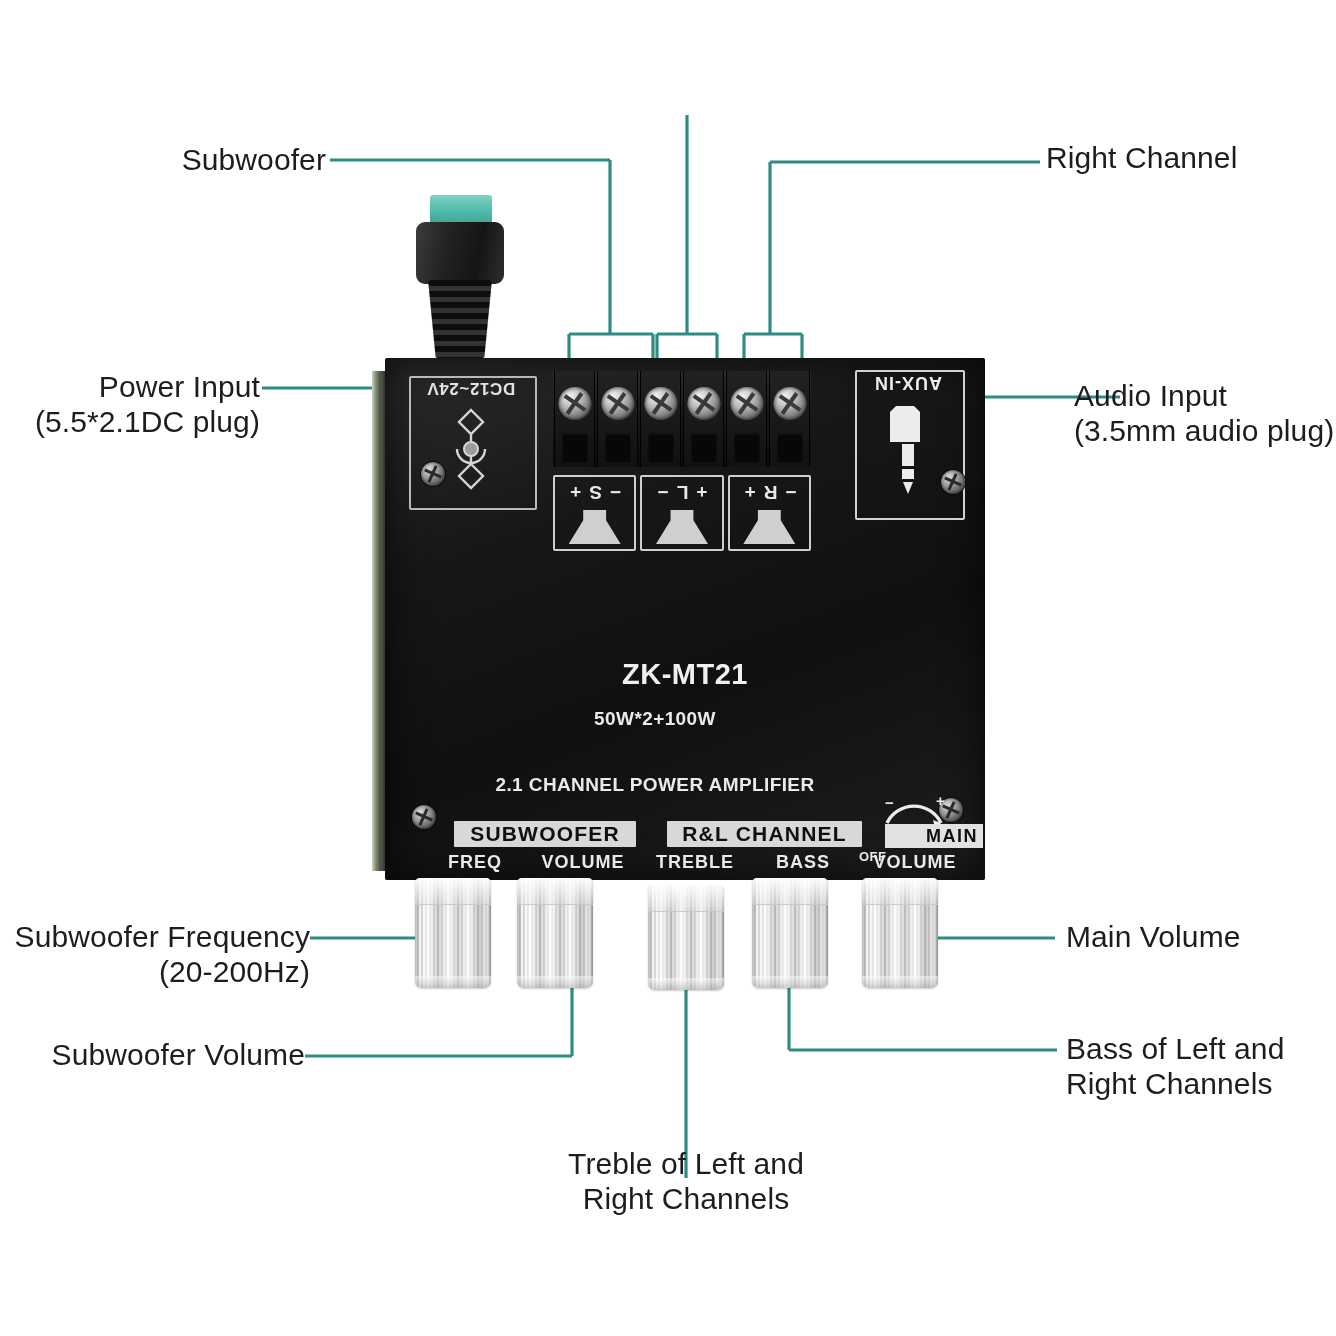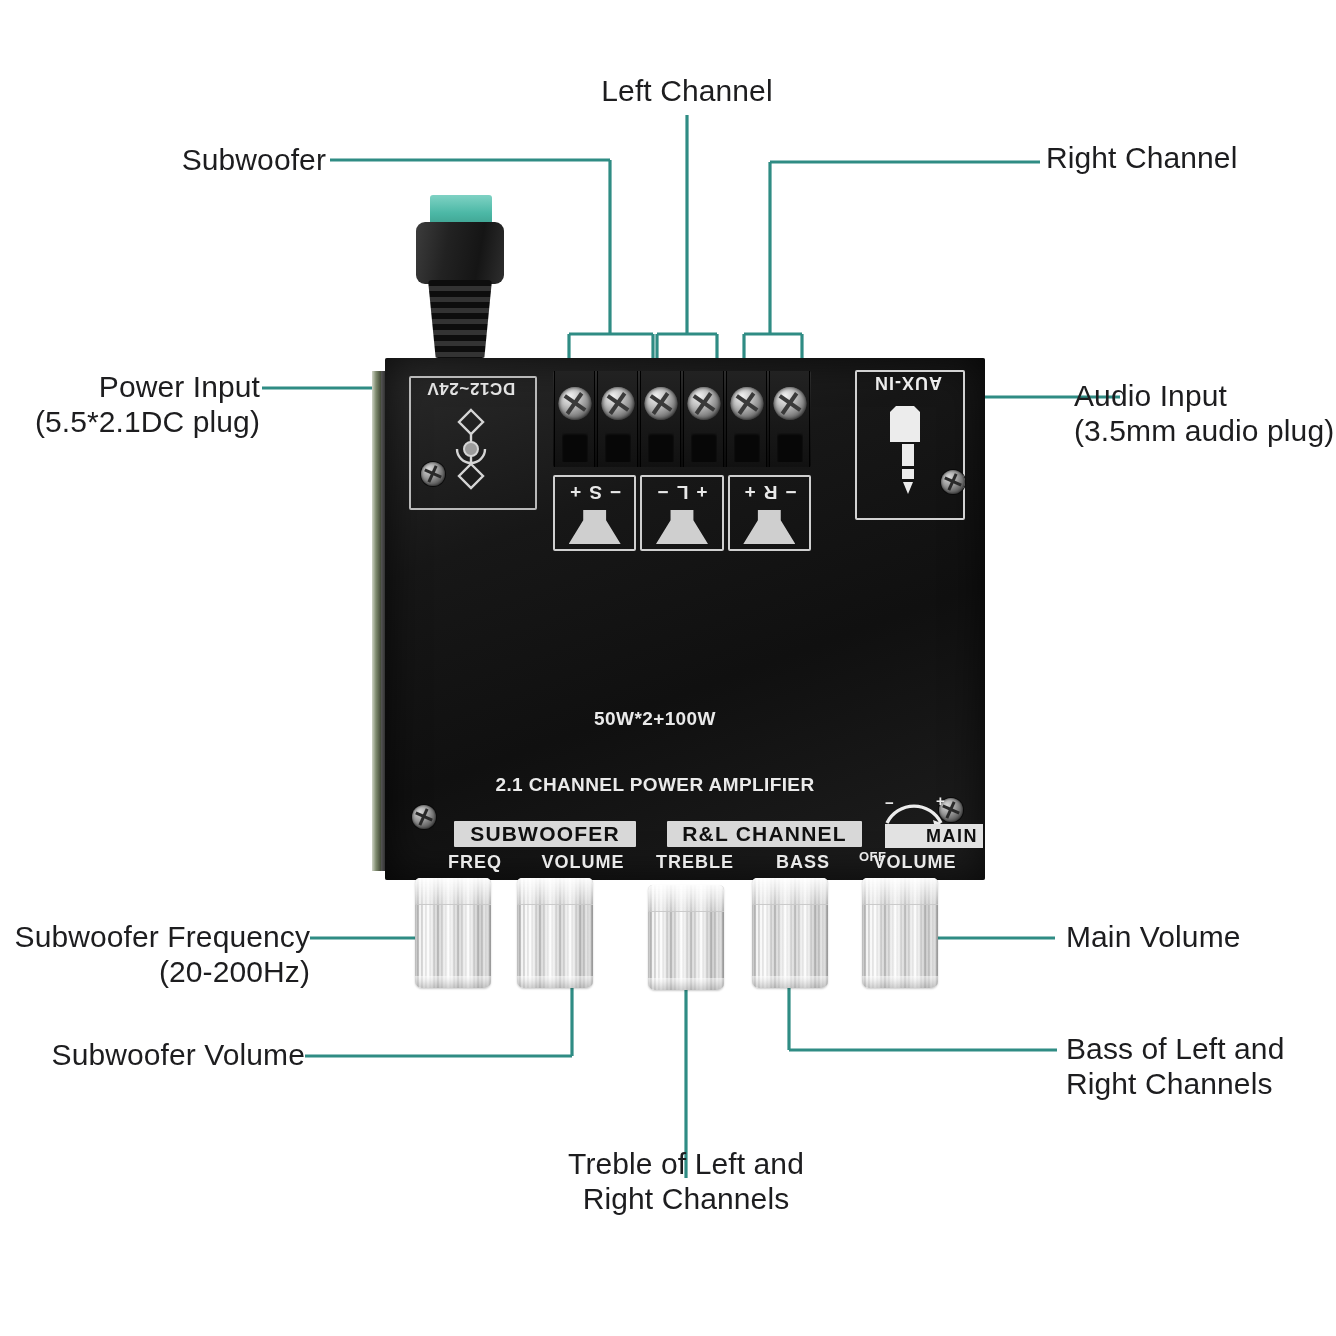--- a/index.html
+++ b/index.html
@@ -365,20 +365,21 @@
       <div class="auxbox"></div>
       <div class="auxlabel">AUX-IN</div>
       <svg class="auxjack" viewBox="0 0 36 98">
         <path d="M6 4 h18 l6 6 v30 h-30 v-30 z" fill="#ececec"></path>
         <rect x="12" y="42" width="12" height="22" fill="#ececec"></rect>
         <rect x="12" y="67" width="12" height="10" fill="#ececec"></rect>
         <path d="M13 80 h10 l-5 12 z" fill="#ececec"></path>
       </svg>
       <div class="screw" style="left:556px;top:112px;"></div>
 
+      <div class="modelname">ZK-MT21</div>
       <div class="specline" style="top:350px;">50W*2+100W</div>
       <div class="specline" style="top:416px;">2.1 CHANNEL POWER AMPLIFIER</div>
 
       <div class="screw" style="left:27px;top:447px;"></div>
       <div class="screw" style="left:554px;top:440px;"></div>
 
       <div class="offlab" style="left:474px;top:462px;margin-top:29px;">OFF</div>
       <svg style="position:absolute;left:497px;top:437px;width:66px;height:34px;" viewBox="0 0 66 34">
         <path d="M5 28 a30 30 0 0 1 54 0" fill="none" stroke="#ececec" stroke-width="3.4"></path>
         <path d="M59 28 l-8 -3 l2 8 z" fill="#ececec"></path>
@@ -399,21 +400,20 @@
 
     <div class="knob" style="left:43px;"></div>
     <div class="knob" style="left:145px;"></div>
     <div class="knob" style="left:276px;top:690px;height:105px;"></div>
     <div class="knob" style="left:380px;"></div>
     <div class="knob" style="left:490px;"></div>
   </div>
 
   <div class="ann r" style="right:1010px;top:143px;width:330px;">Subwoofer</div>
 
-  <div class="ann c" style="left:487px;top:74px;width:400px;">Left Channel</div>
 
   <div class="ann l" style="left:1046px;top:141px;width:300px;">Right Channel</div>
 
   <div class="ann r" style="right:1076px;top:370px;width:420px;">Power Input
 (5.5*2.1DC plug)</div>
 
   <div class="ann l" style="left:1074px;top:379px;width:280px;">Audio Input
 (3.5mm audio plug)</div>
 
   <div class="ann r" style="right:1026px;top:920px;width:320px;">Subwoofer Frequency

